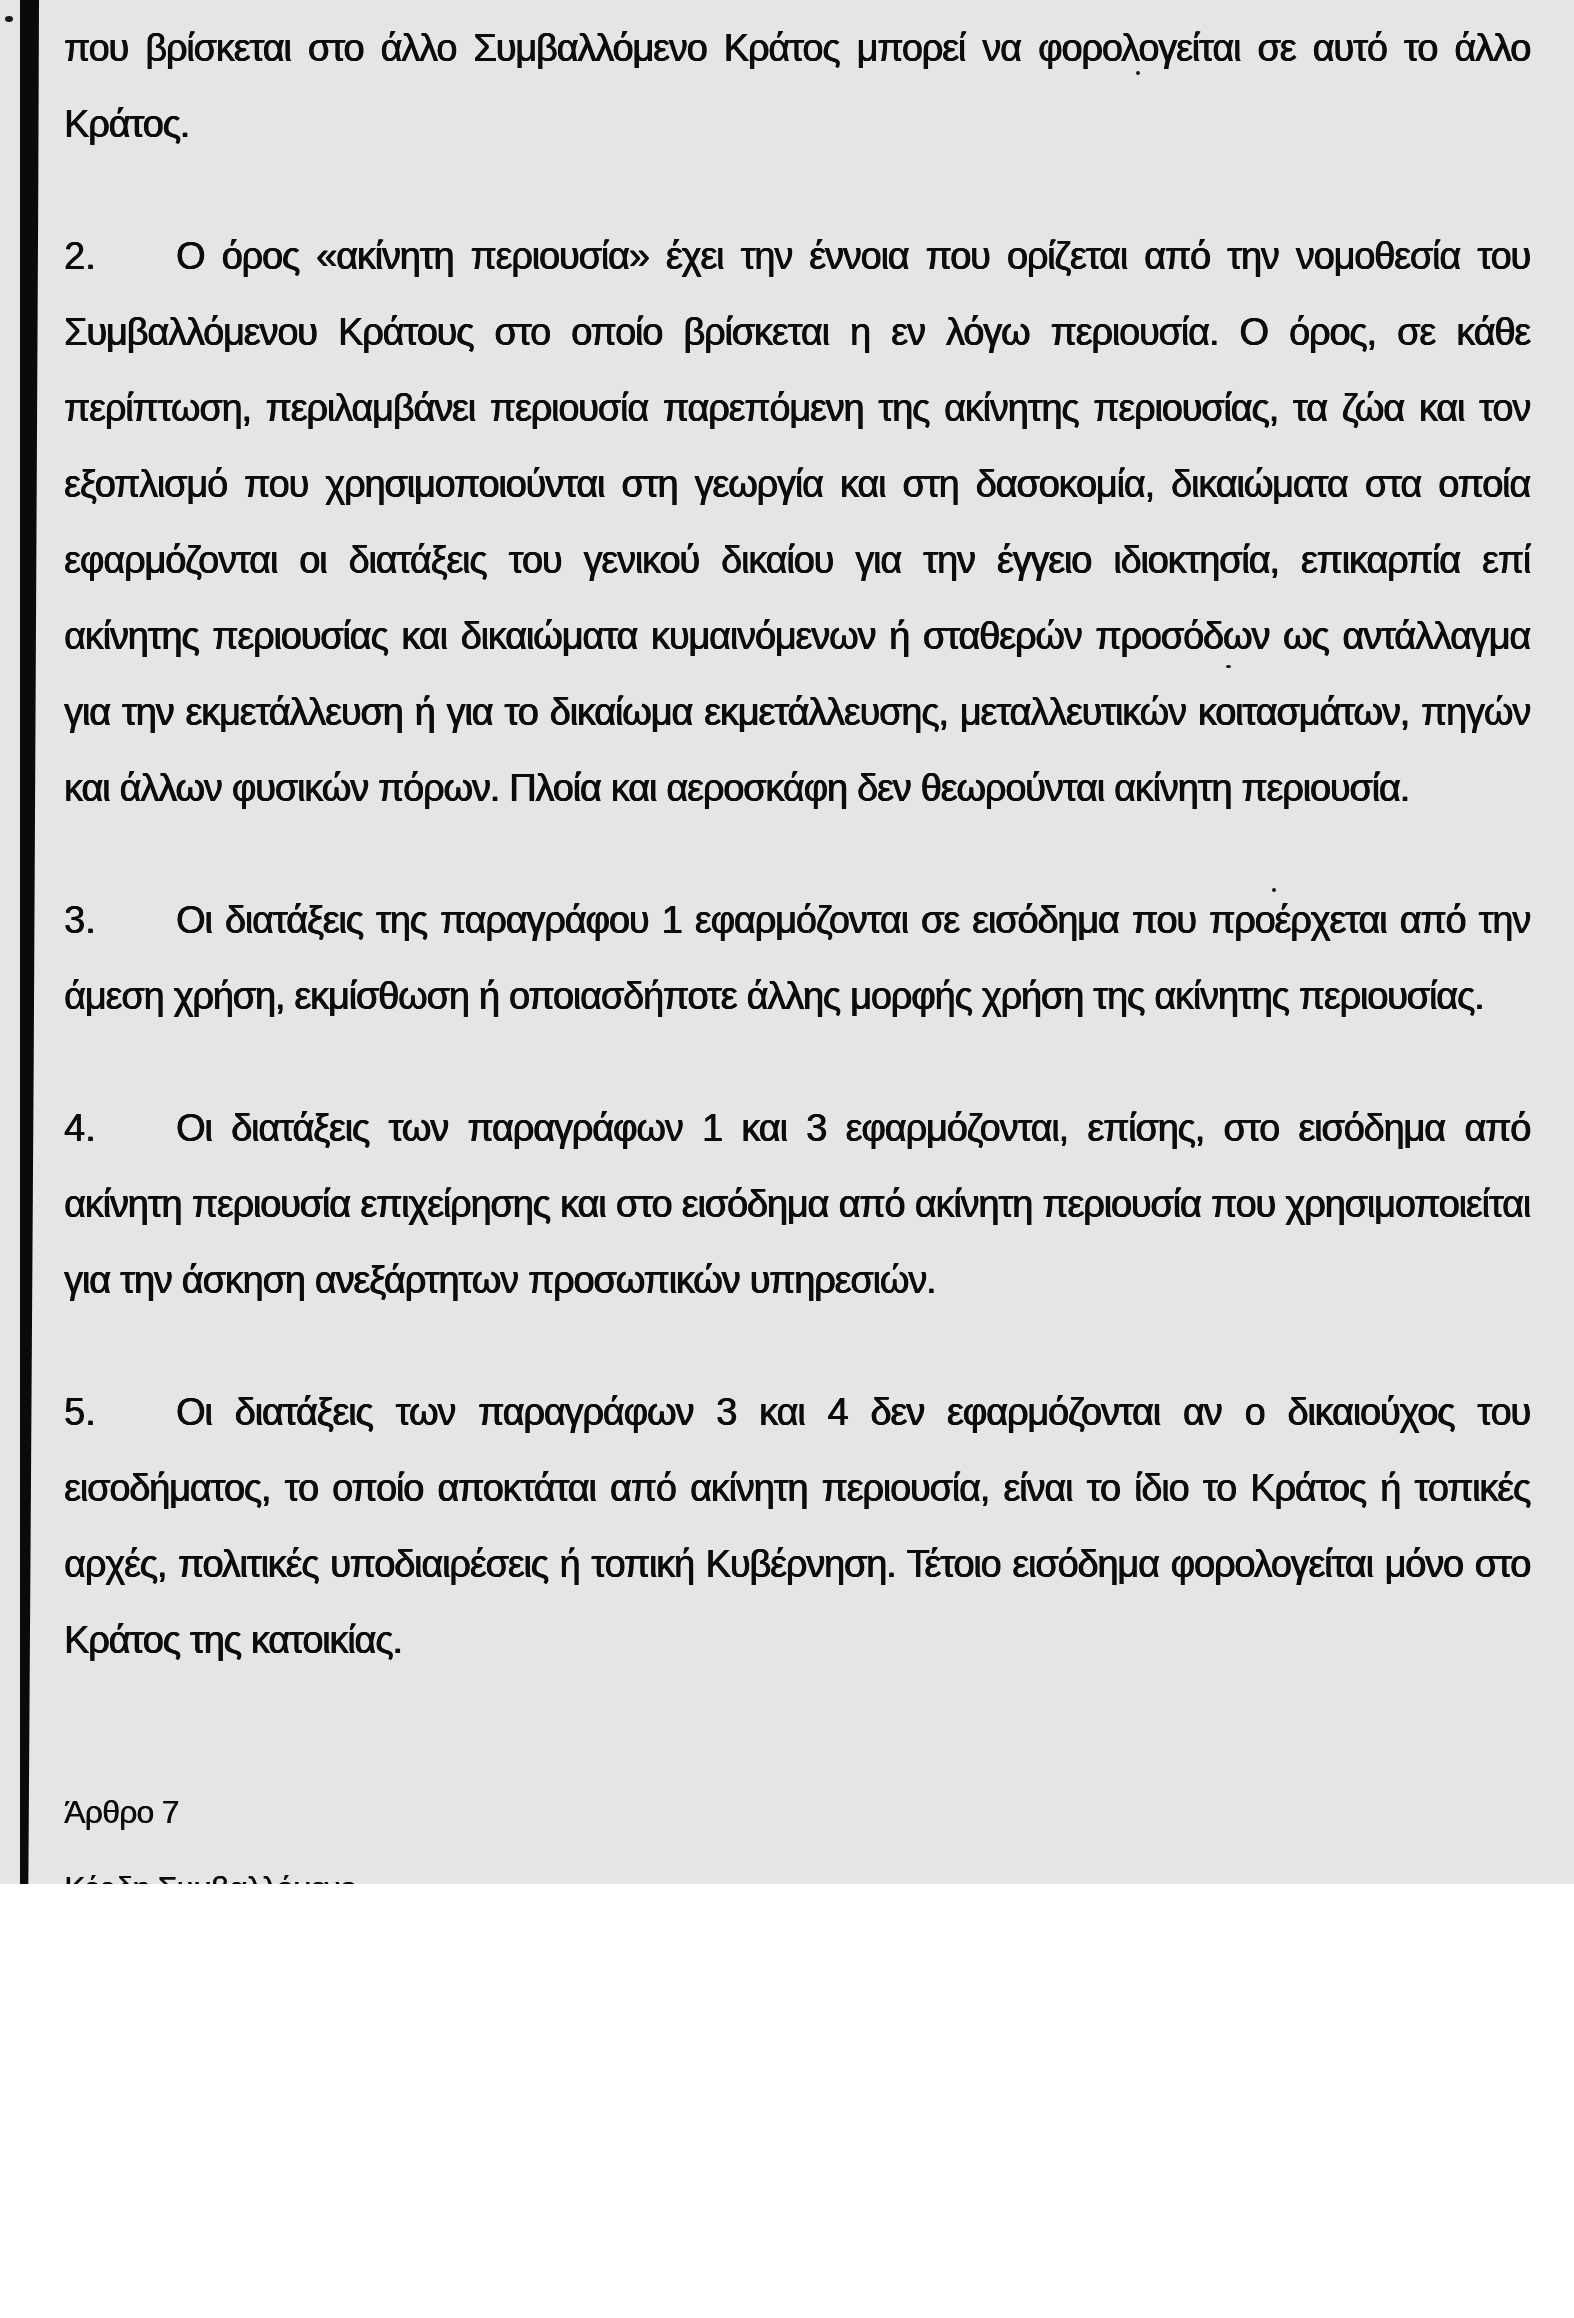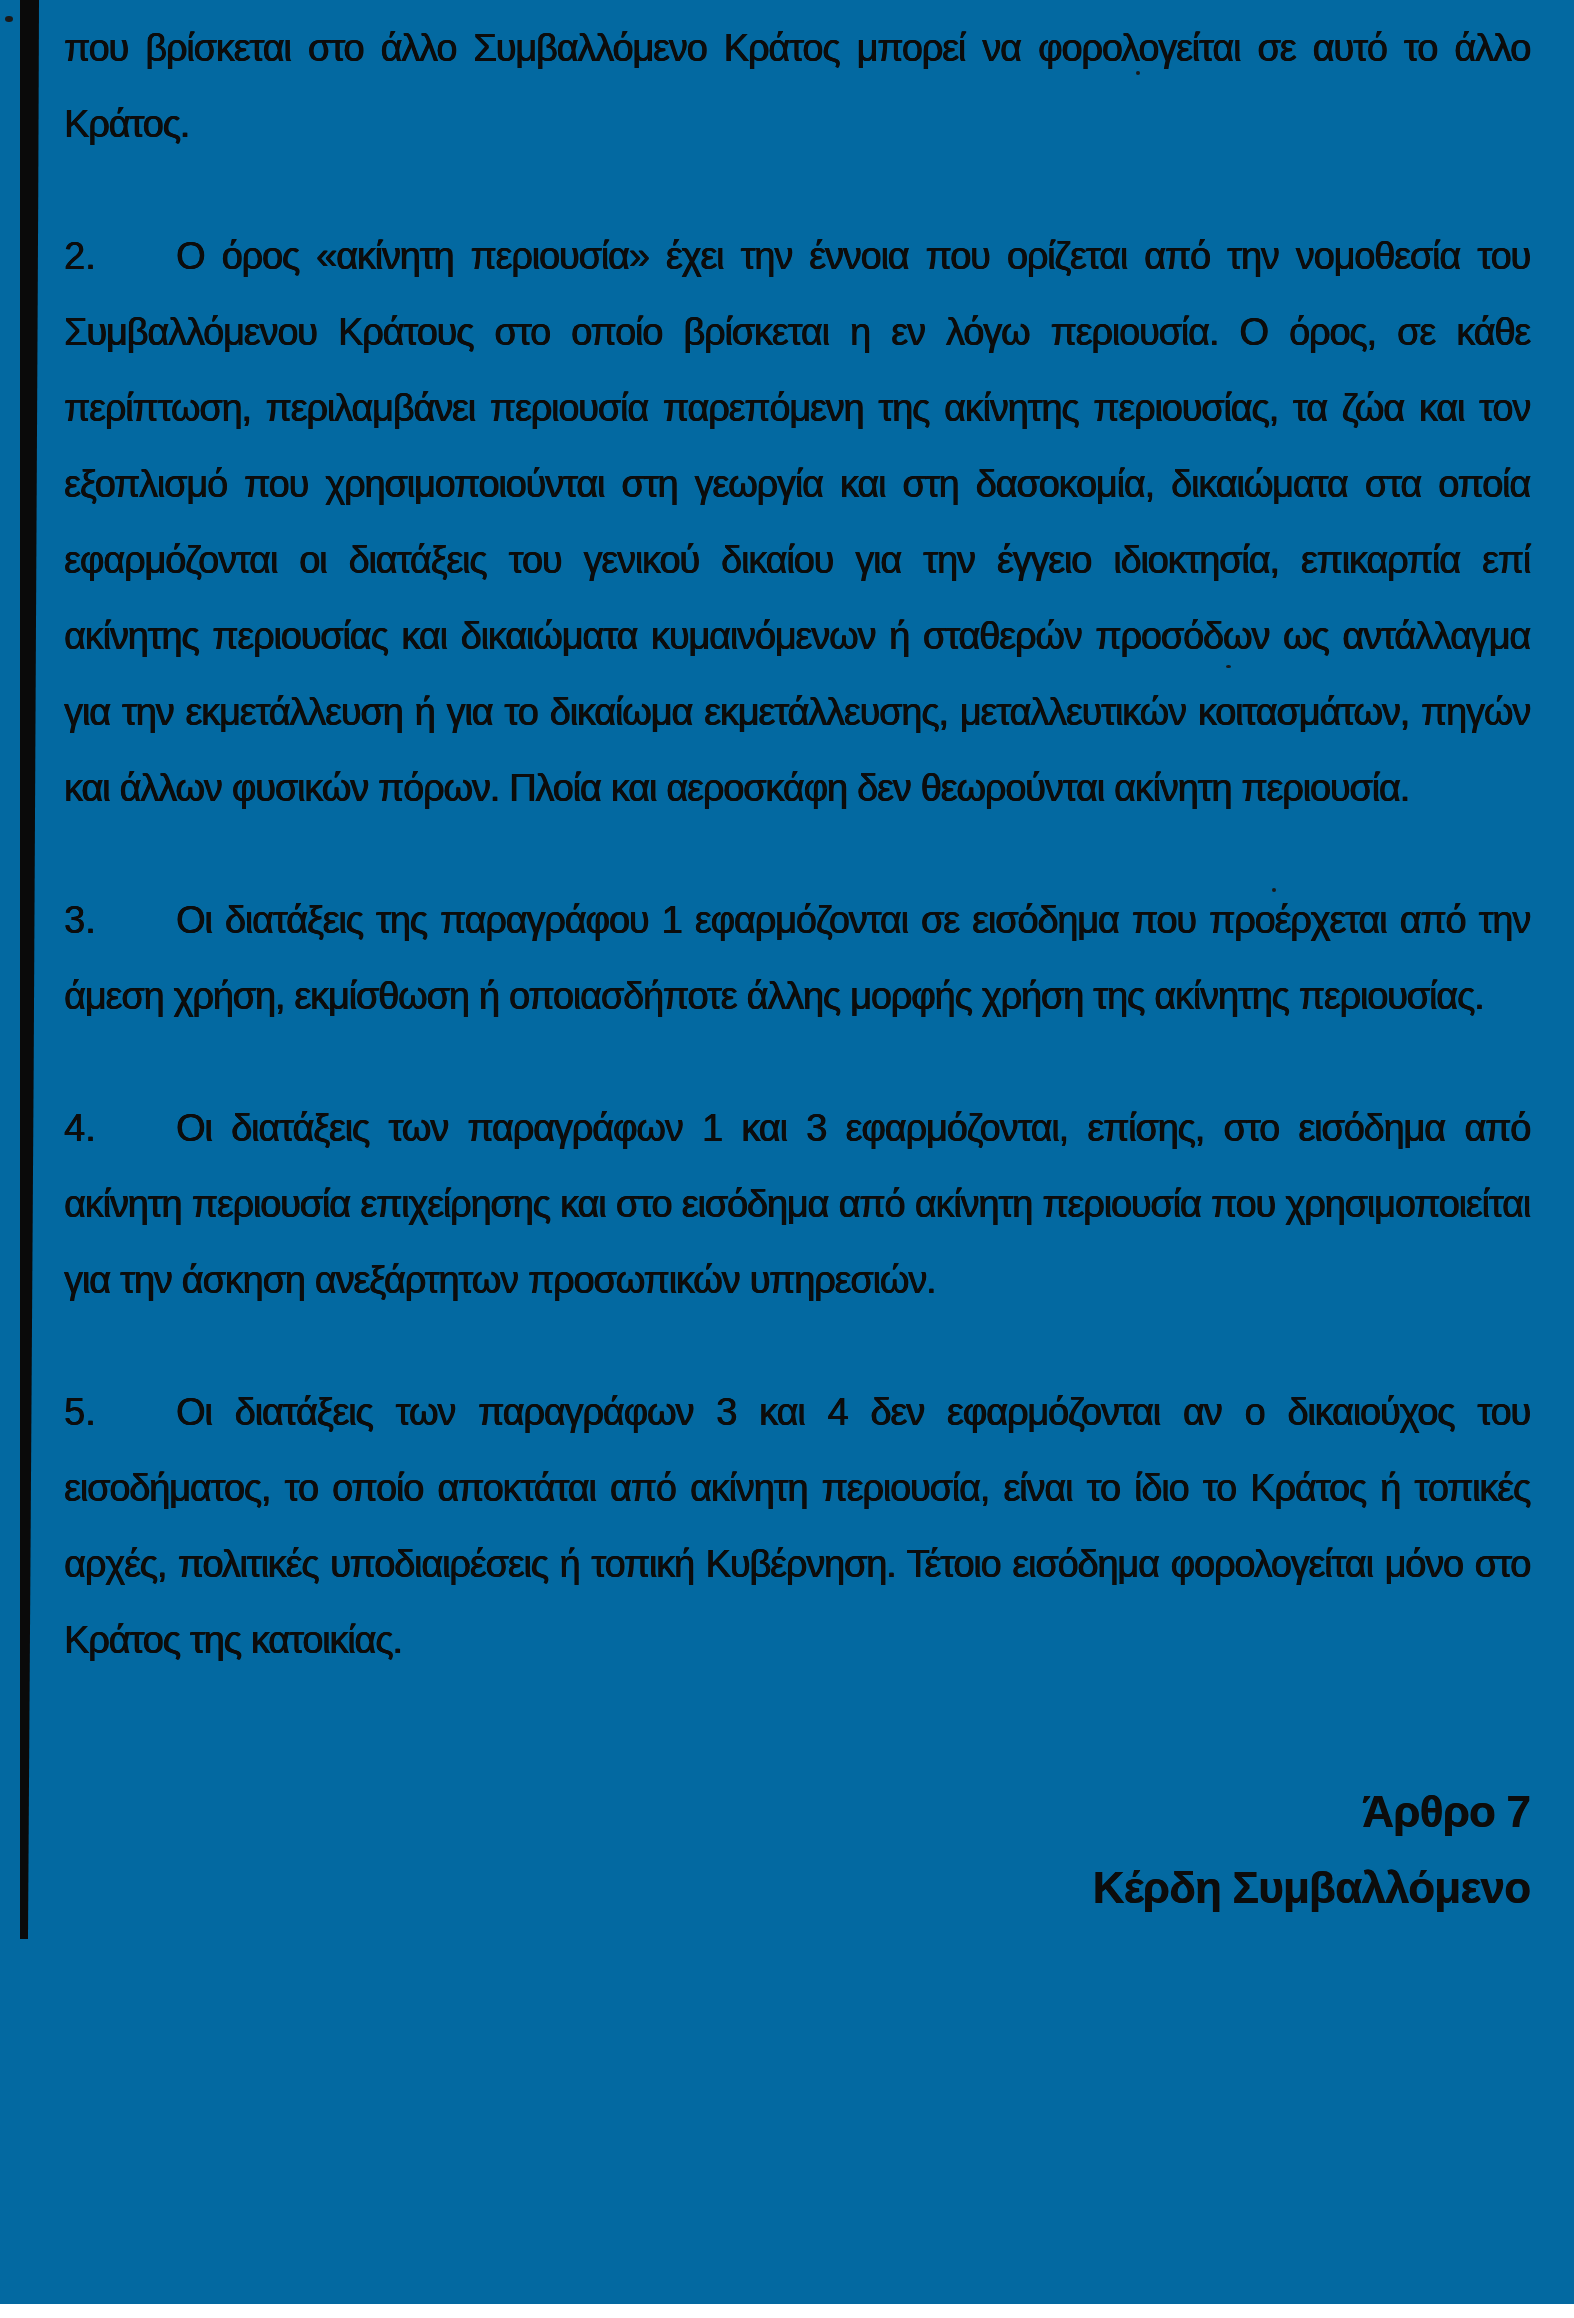--- a/index.html
+++ b/index.html
@@ -3,22 +3,22 @@
 <meta charset="utf-8">
 <style>
   html, body {
     margin: 0;
     padding: 0;
     background: #ffffff;
   }
   .page {
     position: relative;
     width: 1574px;
-    height: 2304px;
-    background: #0369a1;
+    height: 1884px;
+    background: #e5e5e5;
     overflow: hidden;
     font-family: "Liberation Sans", sans-serif;
     color: #0c0c0c;
   }
   
   .scan-bar {
     position: absolute;
     left: 20px;
     top: 0;
     width: 19px;
@@ -48,23 +48,23 @@
     text-shadow: 0.6px 0 0 currentColor, -0.3px 0 0 currentColor;
   }
   .para .num {
     display: inline-block;
     width: 112px;
     letter-spacing: 0;
   }
   .closing .body-text { letter-spacing: -1.6px; }
   .article-heading {
     margin-top: 96px;
-    text-align: right;
-    font-weight: 700;
-    font-size: 44px;
+    text-align: left;
+    font-weight: 400;
+    font-size: 32px;
     line-height: 76px;
     letter-spacing: -0.8px;
     text-shadow: 0.5px 0 0 currentColor;
     margin-bottom: 64px;
   }
   .article-heading .heading-line { display: block; }
 </style>
 </head>
 <body>
 

